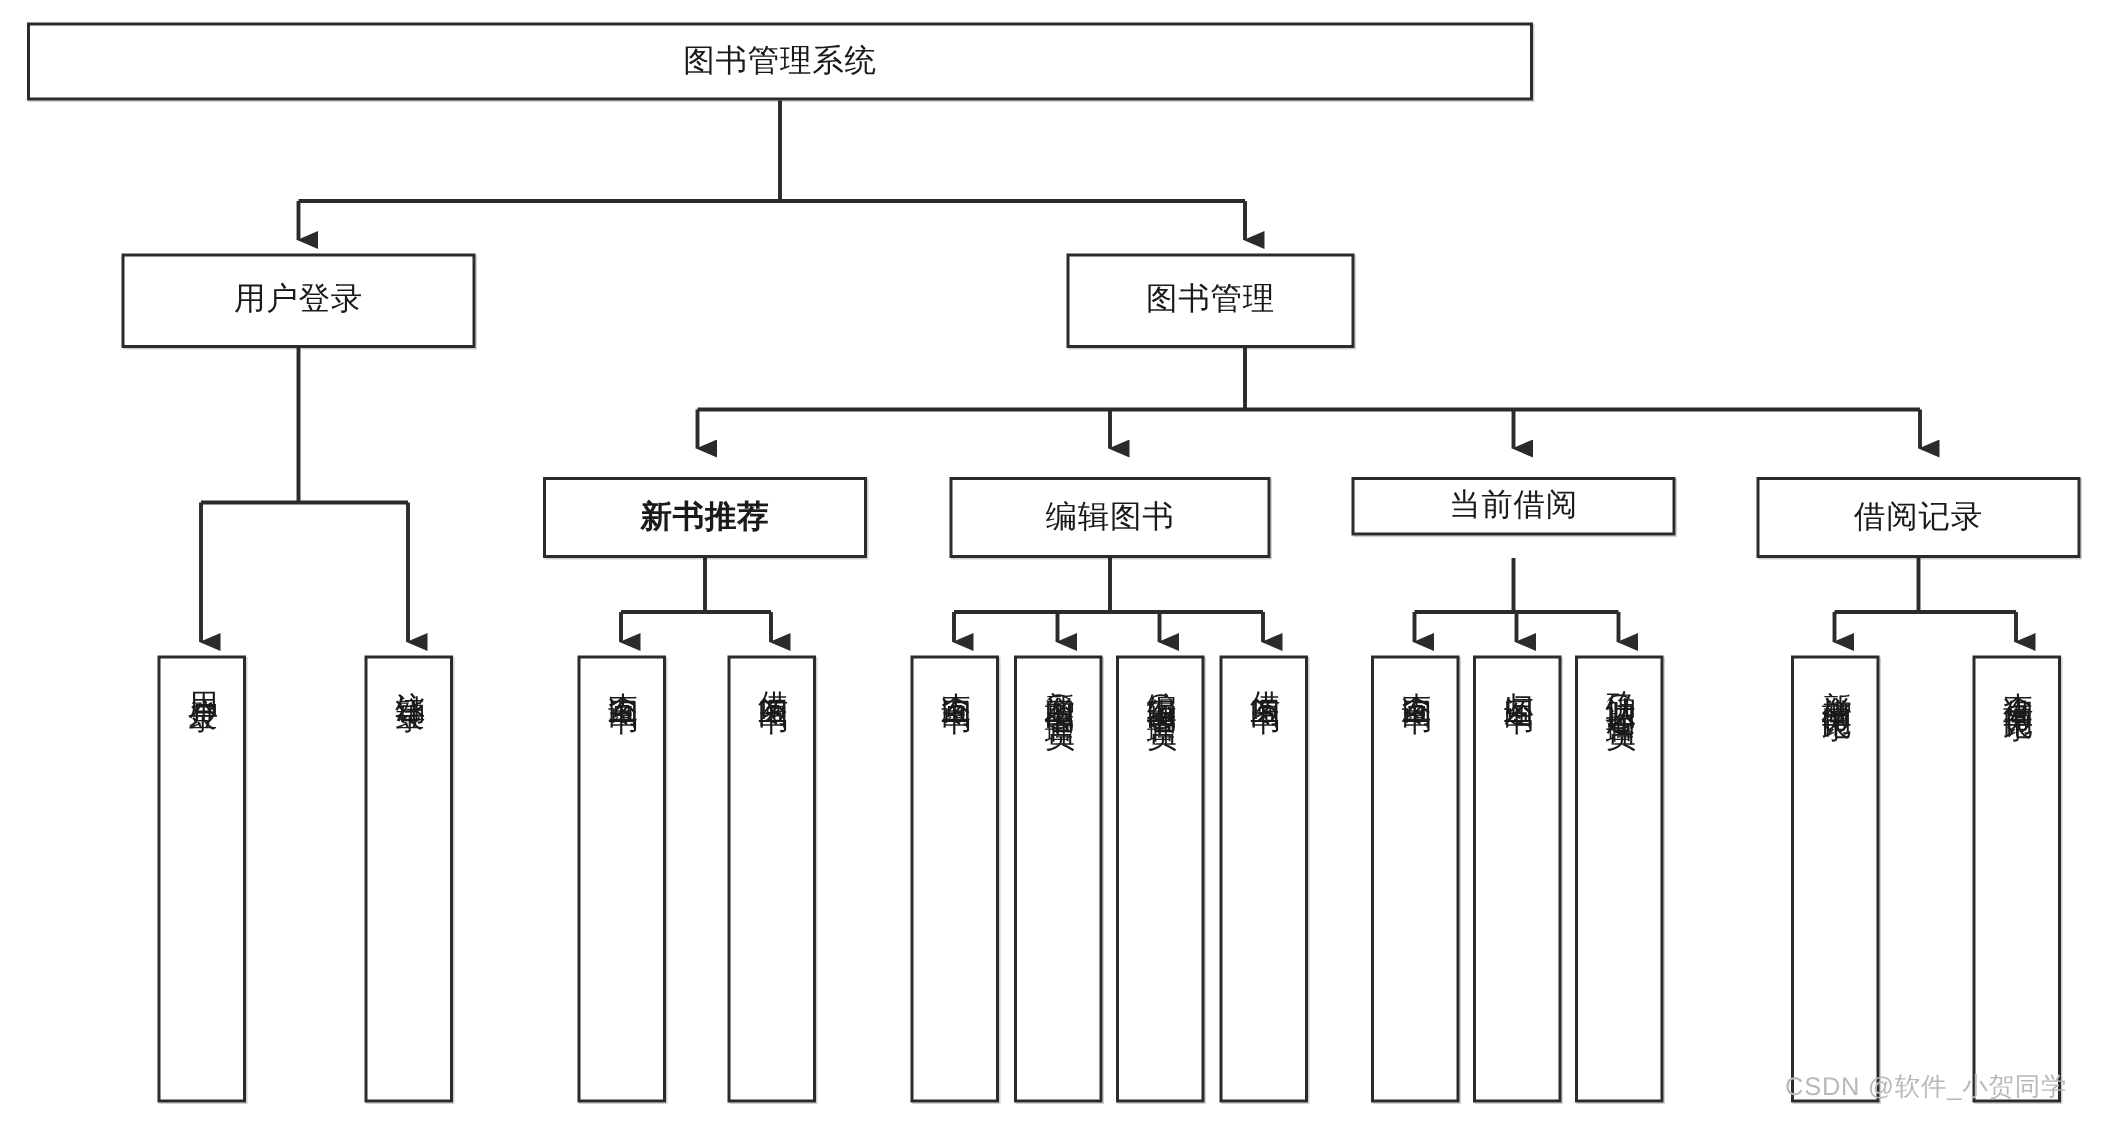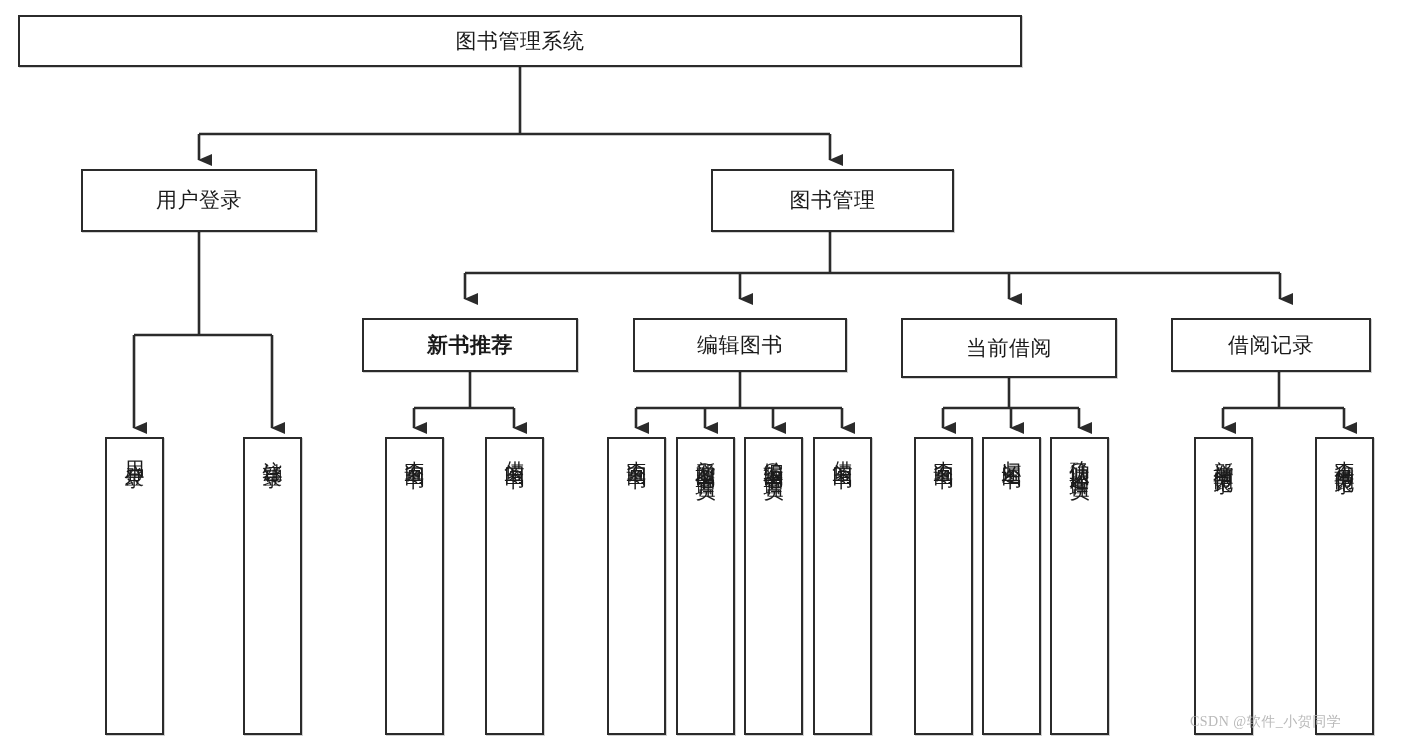--- a/index.html
+++ b/index.html
@@ -61,24 +61,24 @@
     text-orientation: upright;
     font-size: 20px;
     line-height: 1.05;
     letter-spacing: 3px;
     white-space: nowrap;
     max-height: 288px;
   }
   .watermark {
     position: absolute;
     color: #b9b9b9;
-    font-size: 14px;
+    font-size: 17px;
     white-space: nowrap;
     letter-spacing: 0.5px;
-    font-family: Liberation Serif, serif;
+    font-family: Liberation Sans, sans-serif;
   }
 </style>
 </head>
 <body>
 
 <div id="canvas">
 
   <svg id="edges" viewBox="0 0 1405 747" width="1405" height="747" xmlns="http://www.w3.org/2000/svg">
     <defs>
       <marker id="arw" viewBox="0 0 12 14" refX="6" refY="13" markerWidth="12" markerHeight="14" orient="auto-start-reverse" markerUnits="userSpaceOnUse">
@@ -132,34 +132,34 @@
     </g>
   </svg>
 
   <div class="node h root" style="left:18px; top:15px; width:1004px; height:52px;">
     <span class="lbl">图书管理系统</span>
   </div>
 
   <div class="node h" style="left:81px; top:169px; width:236px; height:63px;">
     <span class="lbl">用户登录</span>
   </div>
-  <div class="node h" style="left:711px; top:169px; width:243px; height:63px;">
+  <div class="node h" style="left:711px; top:169px; width:192px; height:63px;">
     <span class="lbl">图书管理</span>
   </div>
 
   <div class="node h" style="left:362px; top:318px; width:216px; height:54px;font-weight:bold;">
     <span class="lbl">新书推荐</span>
   </div>
   <div class="node h" style="left:633px; top:318px; width:214px; height:54px;">
     <span class="lbl">编辑图书</span>
   </div>
-  <div class="node h" style="left:901px; top:318px; width:216px; height:60px;">
+  <div class="node h" style="left:901px; top:318px; width:216px; height:39px;">
     <span class="lbl">当前借阅</span>
   </div>
-  <div class="node h" style="left:1171px; top:318px; width:200px; height:54px;">
+  <div class="node h" style="left:1171px; top:318px; width:216px; height:54px;">
     <span class="lbl">借阅记录</span>
   </div>
 
   <div class="node v" style="left:105px; top:437px; width:59px; height:298px;">
     <span class="lbl">用户登录</span>
   </div>
   <div class="node v" style="left:243px; top:437px; width:59px; height:298px;">
     <span class="lbl">注销登录</span>
   </div>
 

